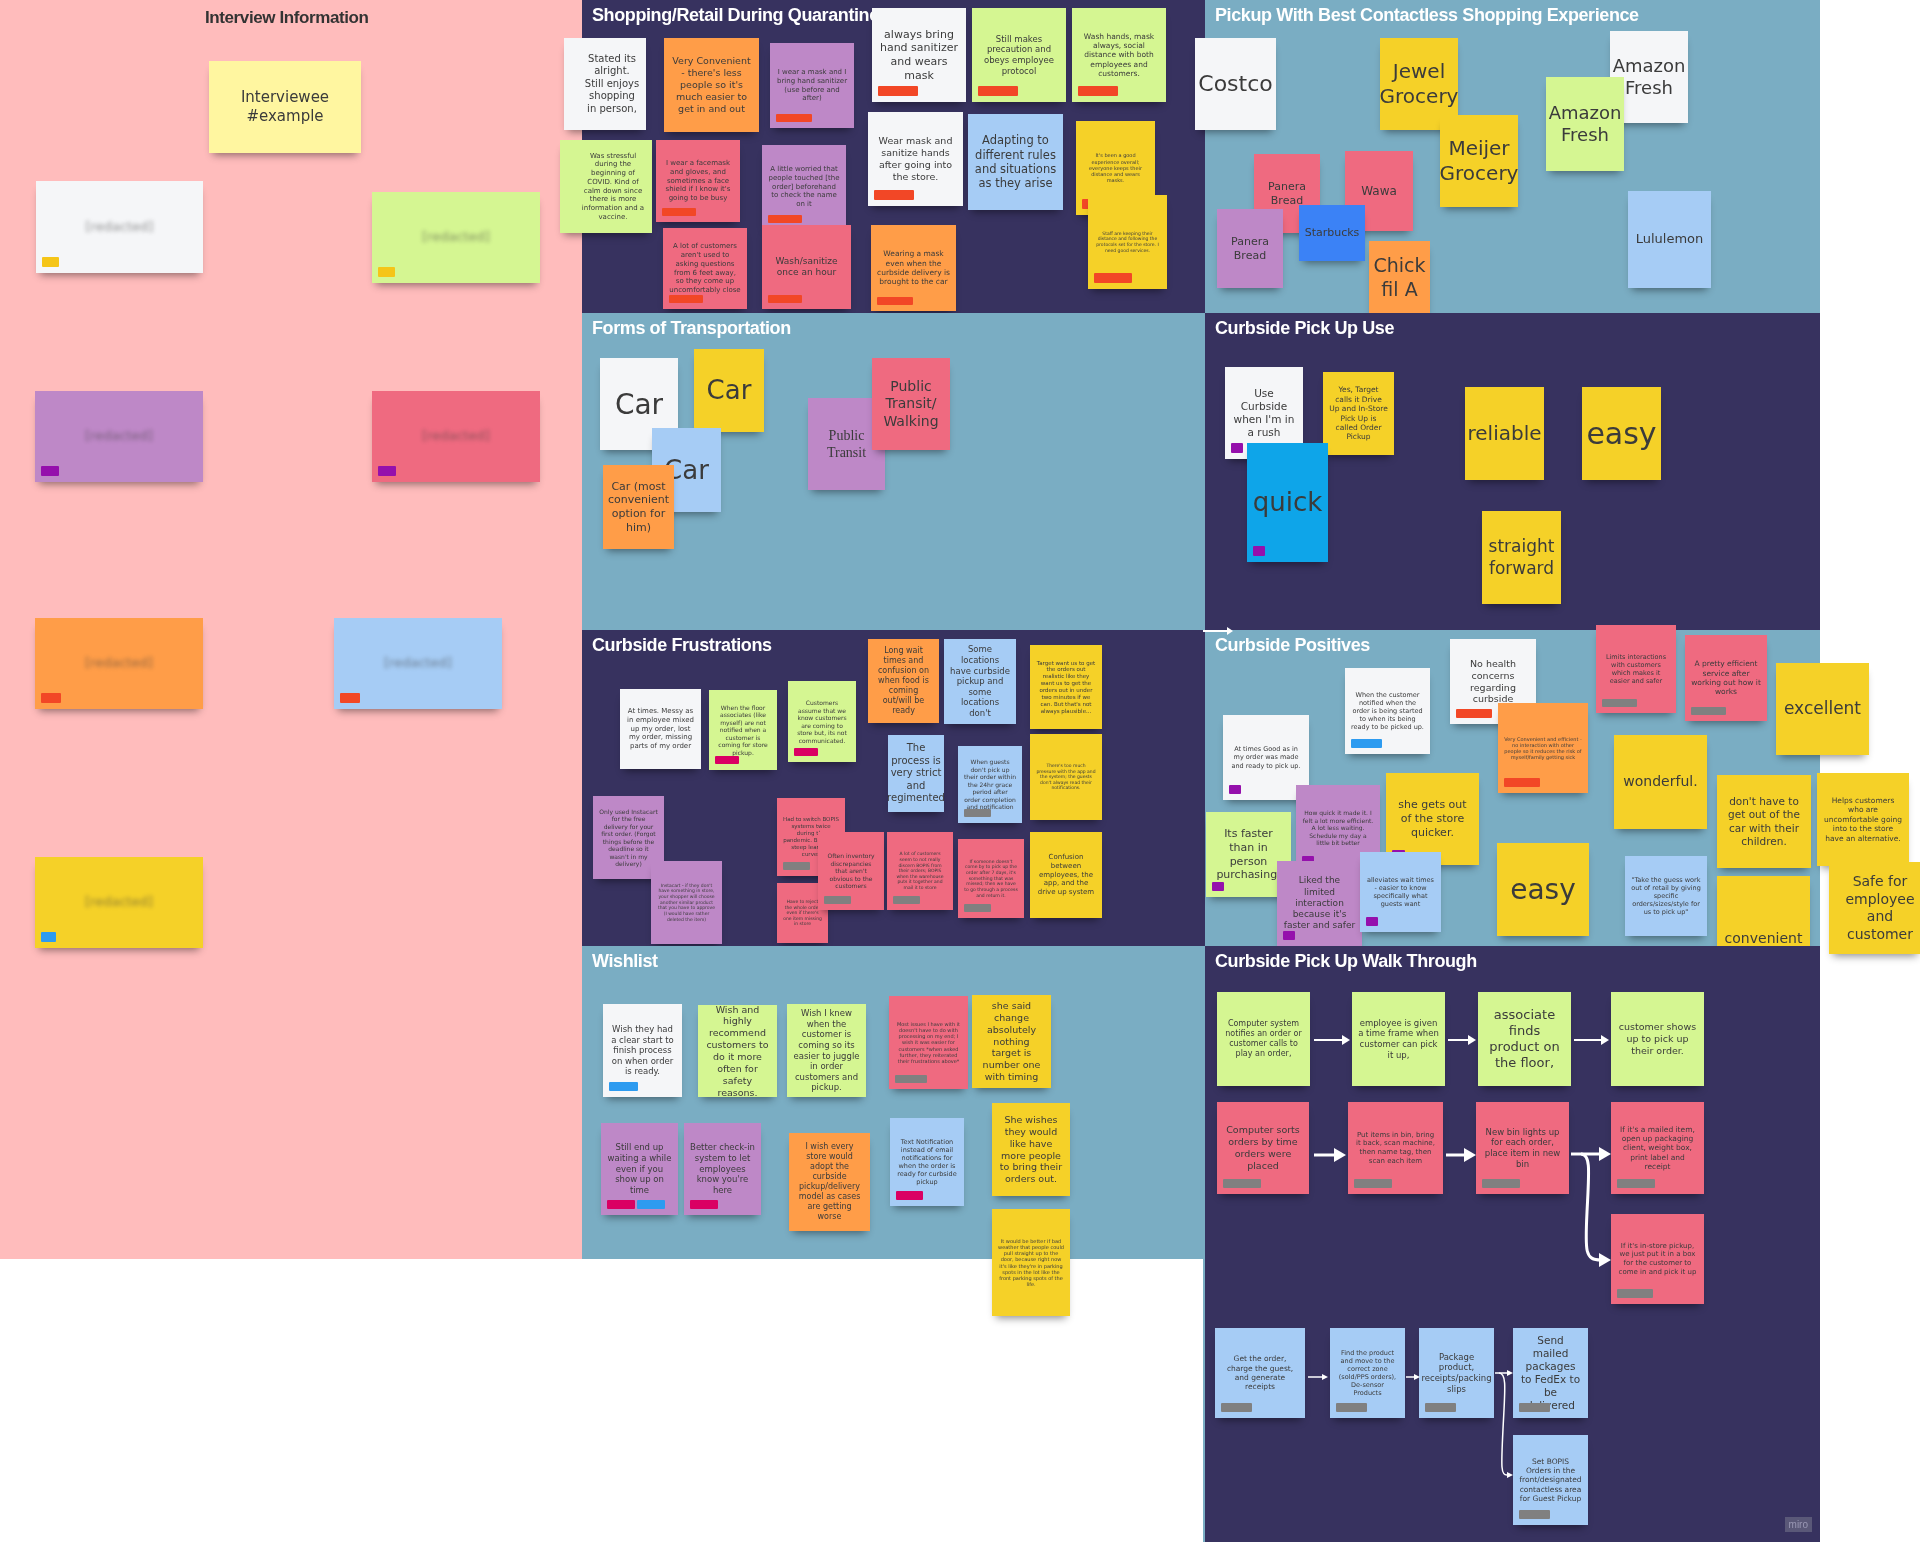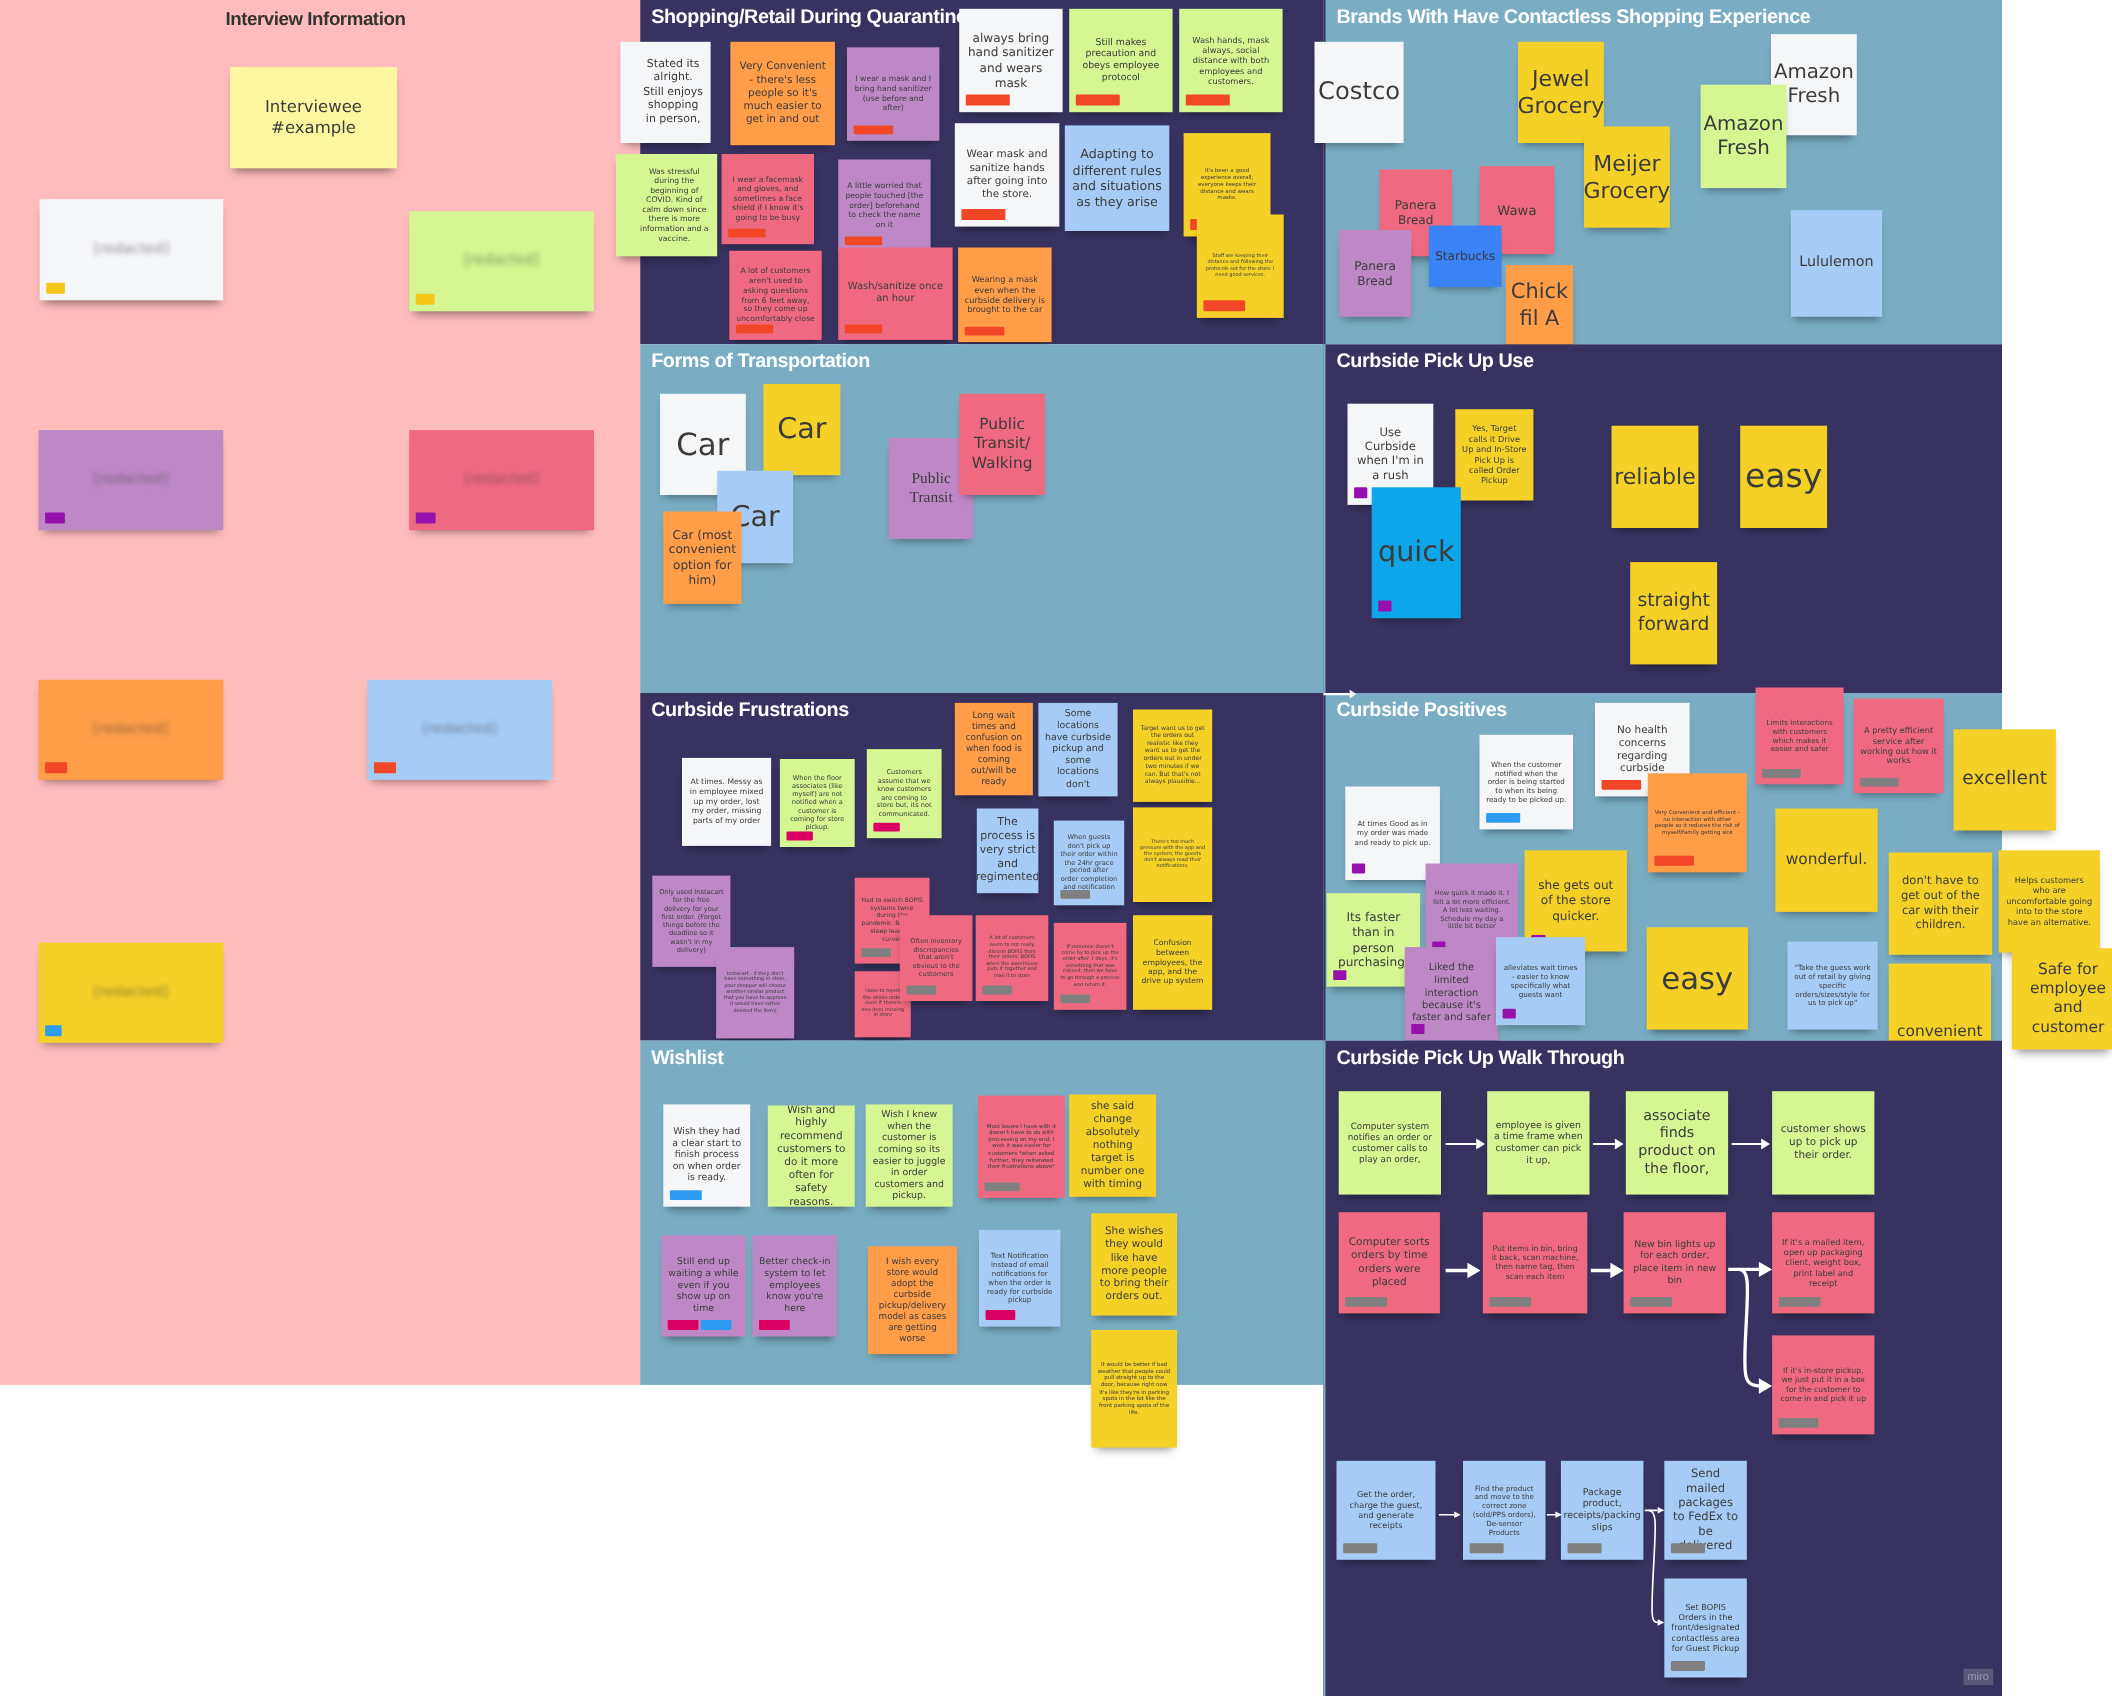--- a/index.html
+++ b/index.html
@@ -124,36 +124,36 @@
         <span>Adapting to different rules and situations as they arise</span>
       </div>
     <div class="sticky" style="left:494px;top:121px;width:79px;height:94px;background:#f5d128;font-size:5px;">
         <span>It's been a good experience overall; everyone keeps their distance and wears masks.</span>
         <div class="tag" style="background:#f24726;width:8px;"></div>
       </div>
     <div class="sticky" style="left:81px;top:228px;width:84px;height:81px;background:#ef6a80;font-size:7px;">
         <span>A lot of customers aren't used to asking questions from 6 feet away, so they come up uncomfortably close</span>
         <div class="tag" style="background:#f24726;width:34px;height:8px;"></div>
       </div>
-    <div class="sticky" style="left:180px;top:225px;width:104px;height:84px;background:#ef6a80;font-size:9px;">
+    <div class="sticky" style="left:180px;top:225px;width:89px;height:84px;background:#ef6a80;font-size:9px;">
         <span>Wash/sanitize once an hour</span>
         <div class="tag" style="background:#f24726;width:34px;height:8px;"></div>
       </div>
     <div class="sticky" style="left:289px;top:225px;width:85px;height:86px;background:#ff9d48;font-size:7.5px;">
         <span>Wearing a mask even when the curbside delivery is brought to the car</span>
         <div class="tag" style="background:#f24726;width:36px;height:8px;"></div>
       </div>
     <div class="sticky" style="left:506px;top:195px;width:79px;height:94px;background:#f5d128;font-size:4.5px;">
         <span>Staff are keeping their distance and following the protocols set for the store. I need good services.</span>
         <div class="tag" style="background:#f24726;width:38px;"></div>
       </div>
   </div>
 
   <div class="frame" style="left:1203px;top:0;width:617px;height:313px;background:#7aadc3;border-left:2px solid #37325f;">
-    <div class="frame-title">Brands With Have Contactless Shopping Experience</div>
+    <div class="frame-title">Pickup With Best Contactless Shopping Experience</div>
 
     <div class="sticky" style="left:-10px;top:38px;width:81px;height:92px;background:#f5f6f8;font-size:22px;">
         <span>Costco</span>
       </div>
     <div class="sticky" style="left:175px;top:38px;width:78px;height:92px;background:#f5d128;font-size:20px;">
         <span>Jewel Grocery</span>
       </div>
     <div class="sticky" style="left:235px;top:115px;width:78px;height:92px;background:#f5d128;font-size:20px;">
         <span>Meijer Grocery</span>
       </div>

